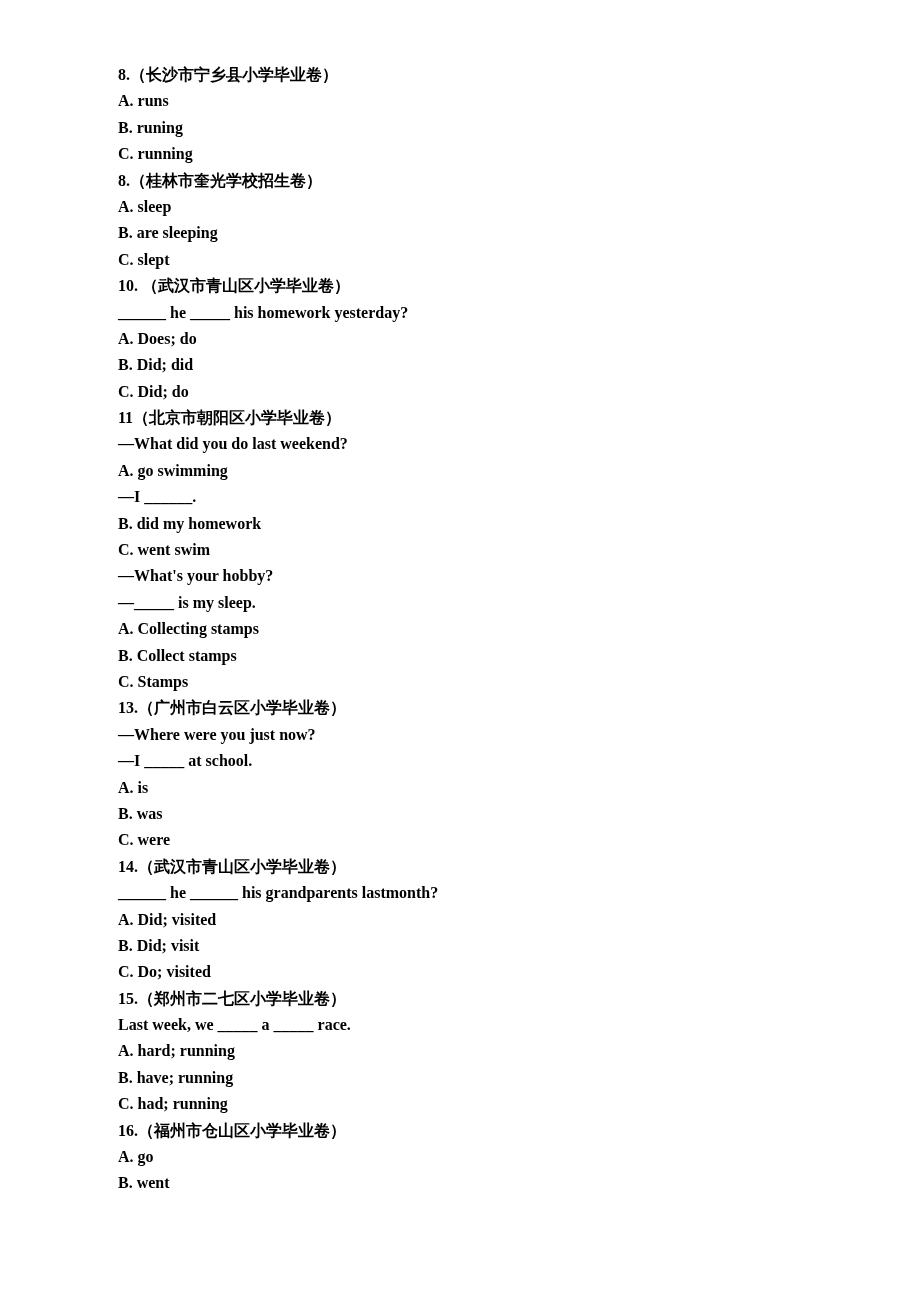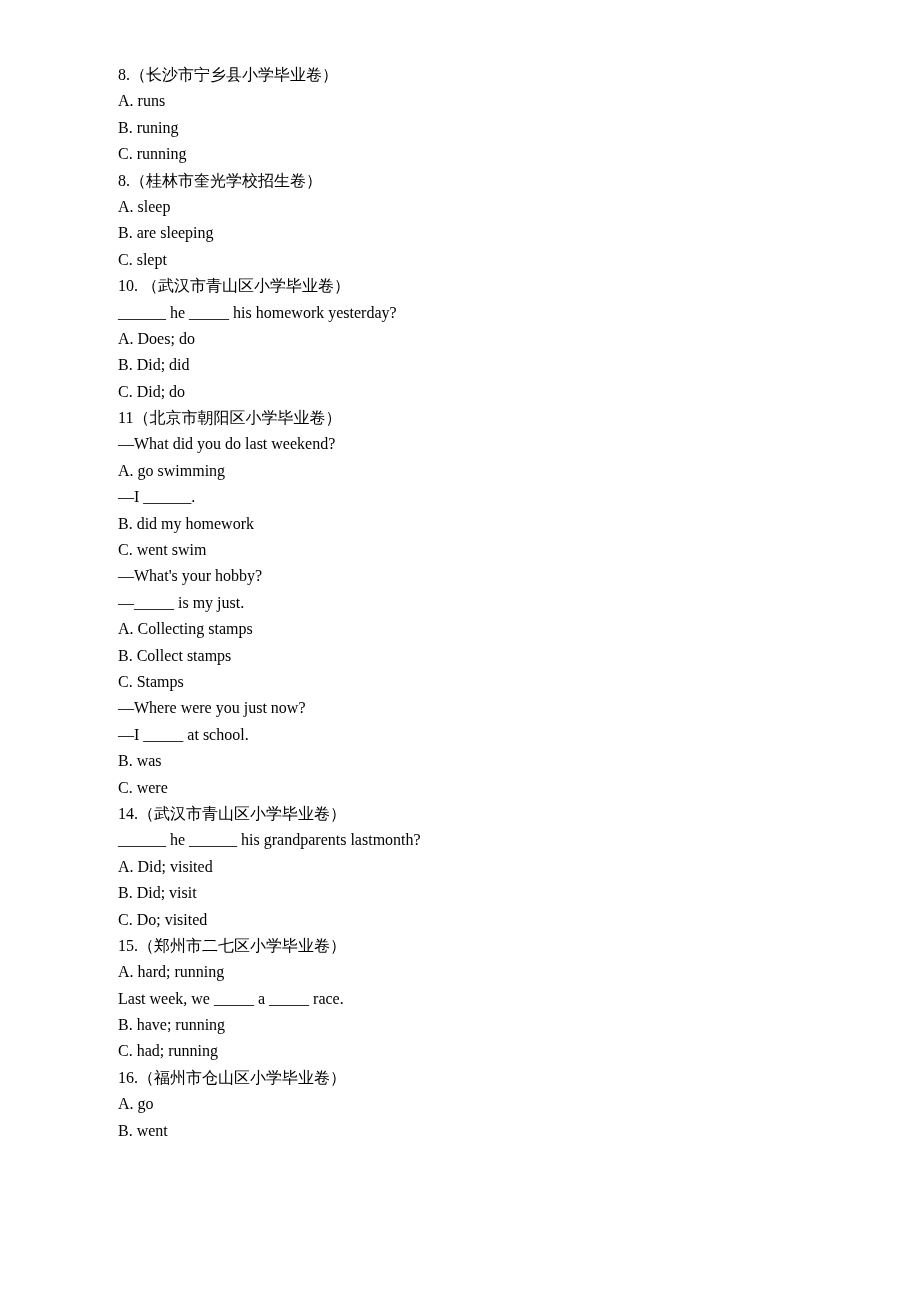--- a/index.html
+++ b/index.html
@@ -9,20 +9,21 @@
     font-family: "Times New Roman", "SimSun", serif;
     font-size: 16px;
     color: #000;
     line-height: 1.65;
   }
   .page {
     width: 920px;
     min-height: 1302px;
     padding: 62px 0 8px 118px;
     box-sizing: border-box;
+    font-weight: bold;
   }
   .question-block {
     margin-bottom: 0;
   }
   .line {
     white-space: pre-wrap;
   }
 </style>
 </head>
 <body>
@@ -51,42 +52,44 @@
       <div class="question-block">
         <div class="line">11（北京市朝阳区小学毕业卷）</div>
         <div class="line">—What did you do last weekend?</div>
         <div class="line">A. go swimming</div>
         <div class="line">—I ______.</div>
         <div class="line">B. did my homework</div>
         <div class="line">C. went swim</div>
       </div>
       <div class="question-block">
         <div class="line">—What's your hobby?</div>
-        <div class="line">—_____ is my just.</div>
+        <div class="line">—_____ is my sleep.</div>
         <div class="line">A. Collecting stamps</div>
         <div class="line">B. Collect stamps</div>
         <div class="line">C. Stamps</div>
       </div>
       <div class="question-block">
+        <div class="line">13.（广州市白云区小学毕业卷）</div>
         <div class="line">—Where were you just now?</div>
         <div class="line">—I _____ at school.</div>
+        <div class="line">A. is</div>
         <div class="line">B. was</div>
         <div class="line">C. were</div>
       </div>
       <div class="question-block">
         <div class="line">14.（武汉市青山区小学毕业卷）</div>
         <div class="line">______ he ______ his grandparents lastmonth?</div>
         <div class="line">A. Did; visited</div>
         <div class="line">B. Did; visit</div>
         <div class="line">C. Do; visited</div>
       </div>
       <div class="question-block">
         <div class="line">15.（郑州市二七区小学毕业卷）</div>
+        <div class="line">Last week, we _____ a _____ race.</div>
         <div class="line">A. hard; running</div>
-        <div class="line">Last week, we _____ a _____ race.</div>
         <div class="line">B. have; running</div>
         <div class="line">C. had; running</div>
       </div>
       <div class="question-block">
         <div class="line">16.（福州市仓山区小学毕业卷）</div>
         <div class="line">A. go</div>
         <div class="line">B. went</div>
       </div>
     </div>
 </div>

